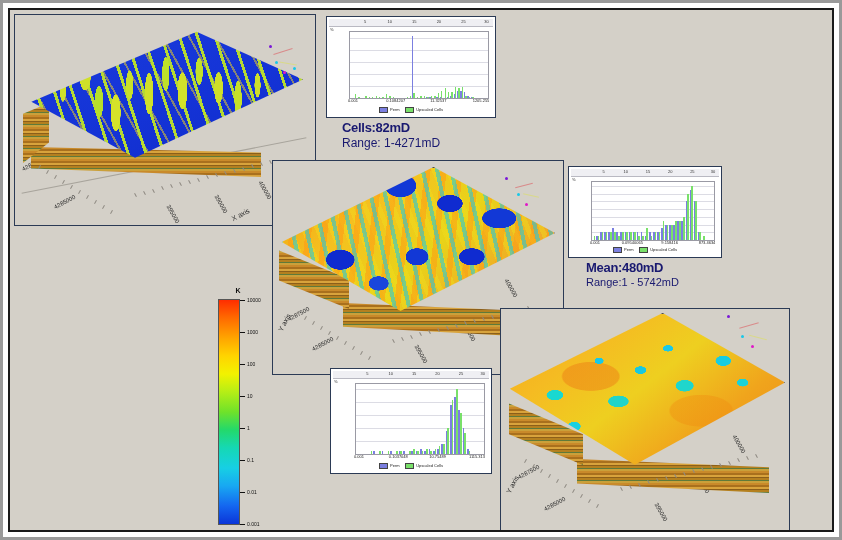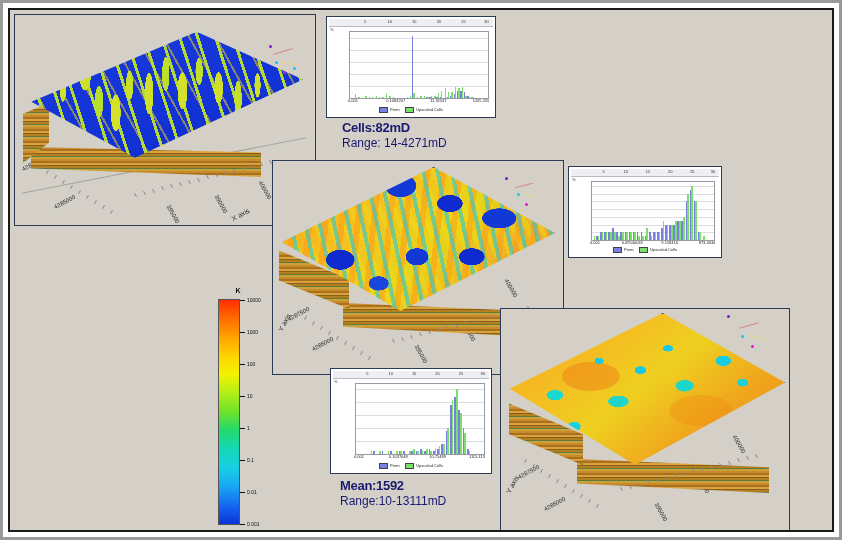--- a/index.html
+++ b/index.html
@@ -222,21 +222,21 @@
         </div>
       <div class="xaxlab" style="left: 24px; top: 79px;">0.001</div>
             <div class="xaxlab" style="left: 66.6667px; top: 79px;">0.1084207</div>
             <div class="xaxlab" style="left: 109.333px; top: 79px;">11.32537</div>
             <div class="xaxlab" style="left: 152px; top: 79px;">1205.255</div>
           </div>
     </div>
 
     <div class="stats" style="left:332px;top:110px;">
       <div class="mean">Cells:82mD</div>
-      <div class="range">Range: 14-4271mD</div>
+      <div class="range">Range: 1-4271mD</div>
     </div>
 
     <div class="panel3d" style="left:262px;top:150px;width:292px;height:215px;">
       <div class="scene">
         <span class="axlabel" style="left:2px;top:158px;font-size:7px;transform:rotate(-62deg);">Y axis</span>
         <span class="axlabel" style="left:14px;top:150px;transform:rotate(-28deg);">4287500</span>
         <span class="axlabel" style="left:38px;top:180px;transform:rotate(-28deg);">4285000</span>
         <span class="axlabel" style="left:138px;top:190px;transform:rotate(60deg);">395000</span>
         <span class="axlabel" style="left:186px;top:168px;transform:rotate(60deg);">390000</span>
         <span class="axlabel" style="left:228px;top:124px;transform:rotate(60deg);">400000</span>
@@ -386,20 +386,24 @@
           &nbsp;&nbsp;&nbsp;
           <span class="swatch sw-ups"></span><span>Upscaled Cells</span>
         </div>
       <div class="xaxlab" style="left: 24px; top: 71px;">0.001</div>
             <div class="xaxlab" style="left: 61.3333px; top: 71px;">0.09540065</div>
             <div class="xaxlab" style="left: 98.6667px; top: 71px;">9.158416</div>
             <div class="xaxlab" style="left: 136px; top: 71px;">873.4634</div>
           </div>
     </div>
 
+    <div class="stats" style="left:576px;top:250px;">
+      <div class="mean">Mean:480mD</div>
+      <div class="range" style="font-size:11px;">Range:1 - 5742mD</div>
+    </div>
 
     <div class="panel3d" style="left:490px;top:298px;width:290px;height:228px;">
       <div class="scene">
         <span class="axlabel" style="left:2px;top:172px;font-size:7px;transform:rotate(-62deg);">Y axis</span>
         <span class="axlabel" style="left:16px;top:160px;transform:rotate(-28deg);">4287500</span>
         <span class="axlabel" style="left:42px;top:192px;transform:rotate(-28deg);">4285000</span>
         <span class="axlabel" style="left:150px;top:200px;transform:rotate(60deg);">395000</span>
         <span class="axlabel" style="left:192px;top:172px;transform:rotate(60deg);">390000</span>
         <span class="axlabel" style="left:228px;top:132px;transform:rotate(60deg);">400000</span>
         <span class="axlabel" style="left:230px;top:166px;font-size:7px;transform:rotate(-30deg);">X axis</span>
@@ -524,24 +528,20 @@
           &nbsp;&nbsp;&nbsp;
           <span class="swatch sw-ups"></span><span>Upscaled Cells</span>
         </div>
       <div class="xaxlab" style="left: 26px; top: 83px;">0.001</div>
             <div class="xaxlab" style="left: 65.3333px; top: 83px;">0.1037048</div>
             <div class="xaxlab" style="left: 104.667px; top: 83px;">10.75489</div>
             <div class="xaxlab" style="left: 144px; top: 83px;">1115.313</div>
           </div>
     </div>
 
-    <div class="stats" style="left:330px;top:468px;">
-      <div class="mean">Mean:1592</div>
-      <div class="range">Range:10-13111mD</div>
-    </div>
 
     <div id="cbar" style="left:199px;top:277px;width:58px;height:248px;">
       <div class="title">K</div>
       <div class="ramp" style="left:9px;top:12px;width:22px;height:226px;"></div>
     <div class="cm" style="left: 31px; top: 13px;"></div>
           <div class="ct" style="left: 38px; top: 13px;">10000</div>
           <div class="cm" style="left: 31px; top: 45px;"></div>
           <div class="ct" style="left: 38px; top: 45px;">1000</div>
           <div class="cm" style="left: 31px; top: 77px;"></div>
           <div class="ct" style="left: 38px; top: 77px;">100</div>

